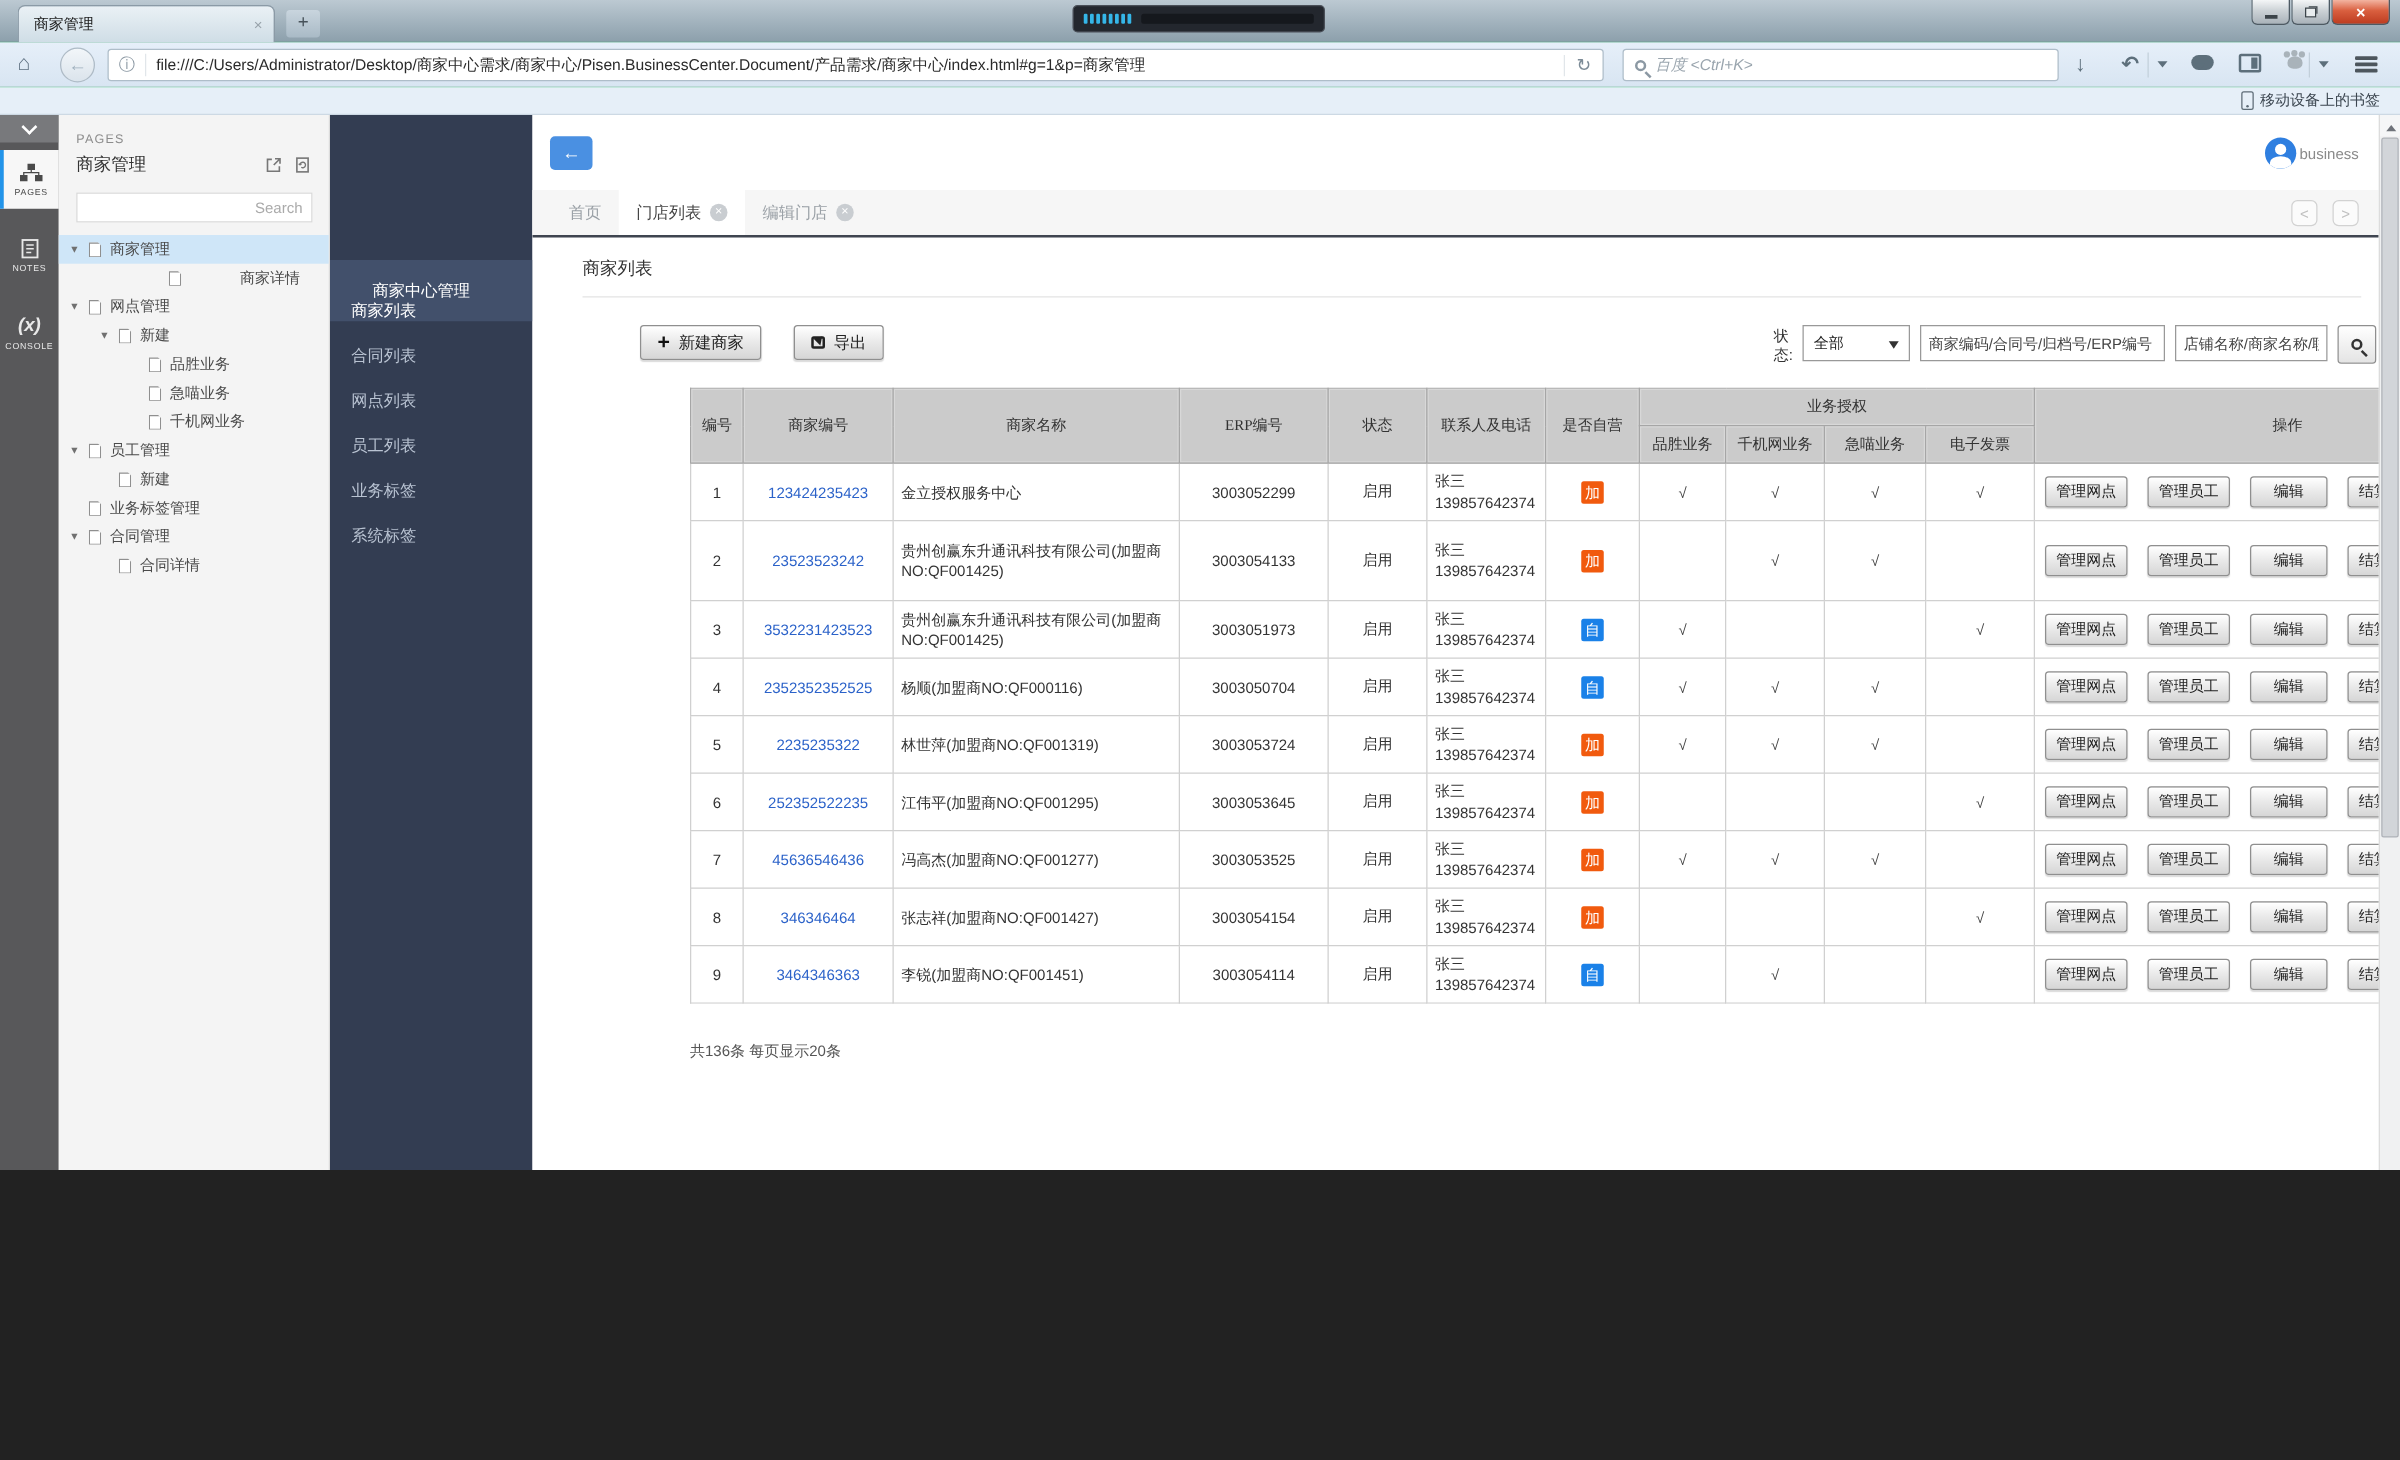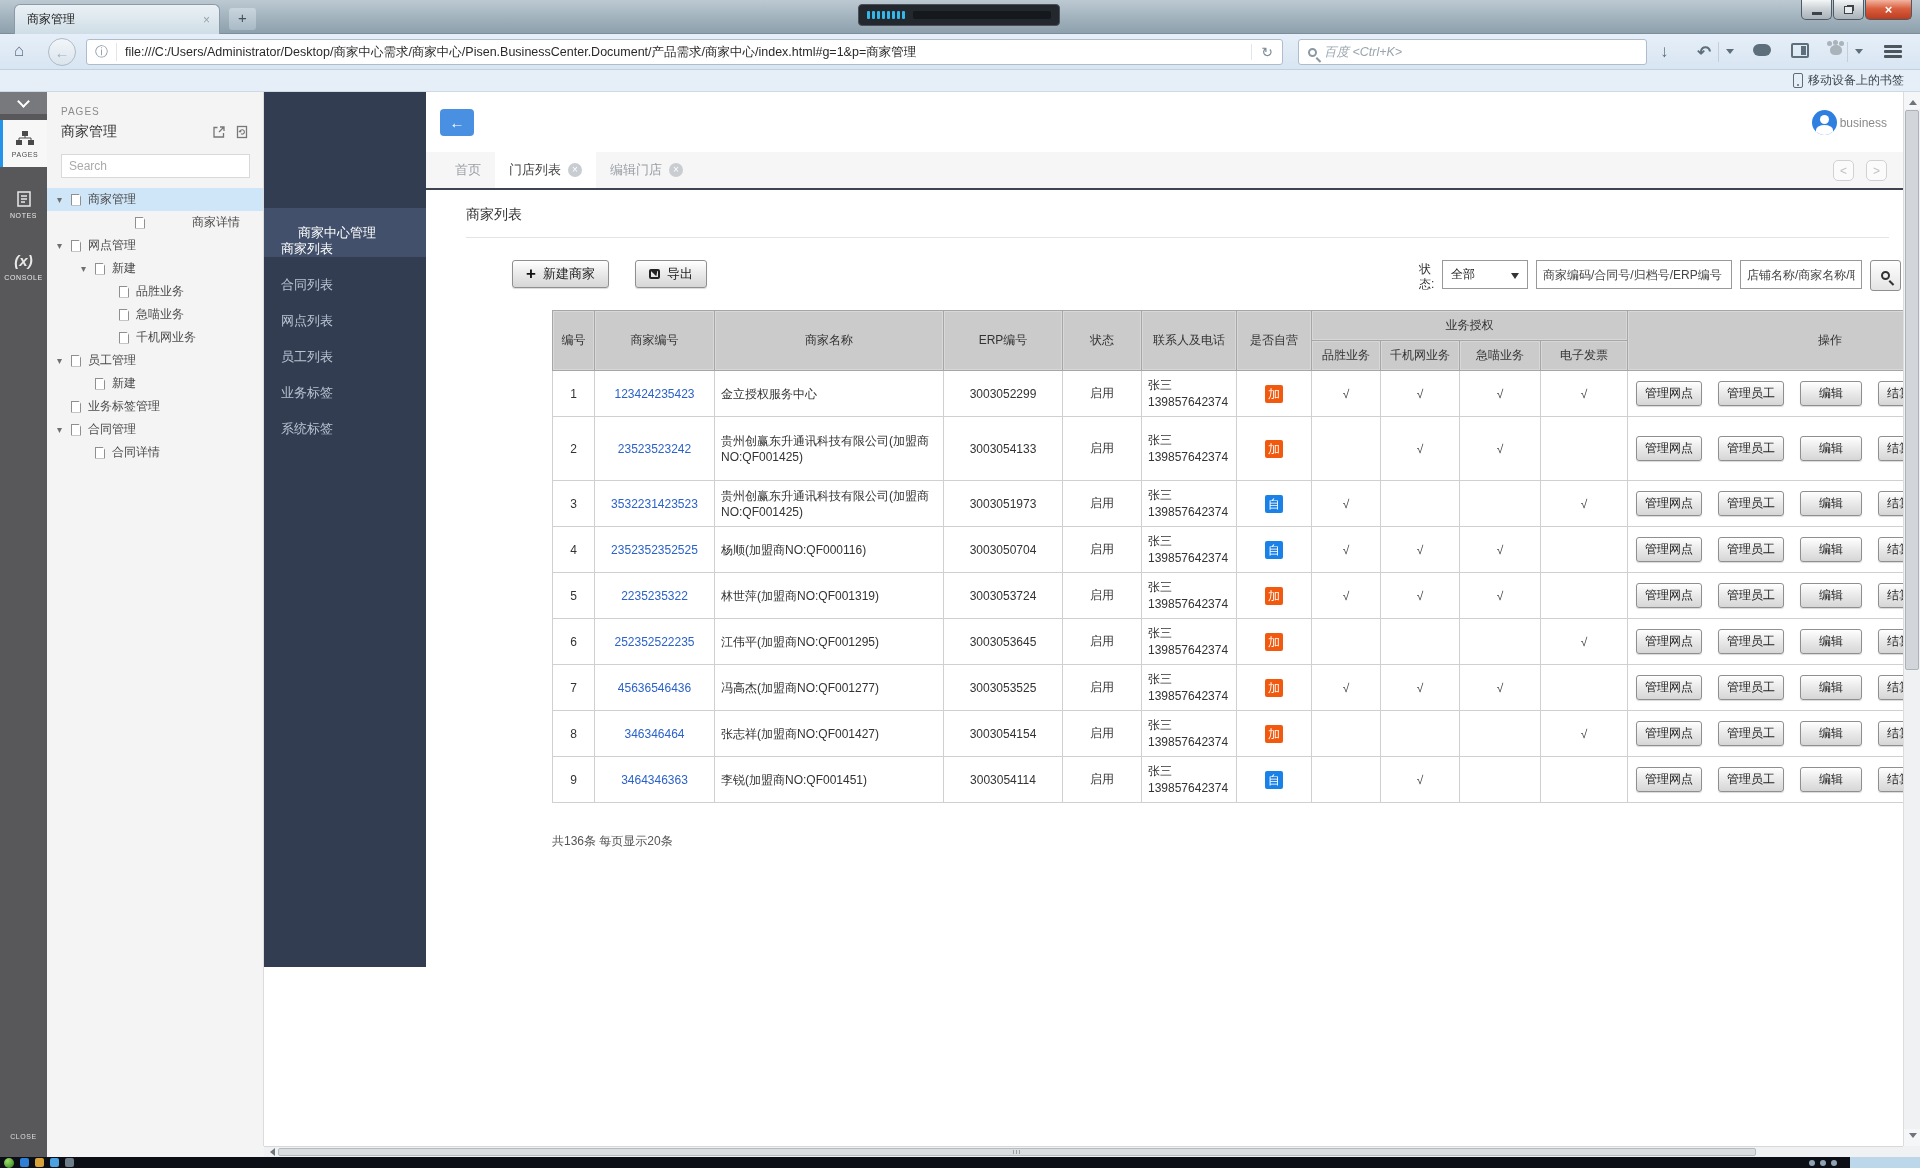--- a/index.html
+++ b/index.html
@@ -1,17 +1,17 @@
 <!DOCTYPE html>
 <html><head>
 <meta charset="utf-8">
 <style>
   *{margin:0;padding:0;box-sizing:border-box;font-family:"Liberation Sans","DejaVu Sans",sans-serif;}
   html,body{background:#222;}
-  #screen{position:relative;width:1920px;height:1168px;background:#86efac;overflow:hidden;}
+  #screen{position:relative;width:1920px;height:936px;background:#86efac;overflow:hidden;}
 
   
   .titlebar{position:absolute;left:0;top:0;width:100%;height:34px;
     background:linear-gradient(#bcc9d2,#9fb0bb 60%,#8da0ac);border-bottom:1px solid #7b8e9b;}
   .fx-tab{position:absolute;left:14px;top:4px;width:206px;height:30px;
     background:linear-gradient(#eaf1f5,#cfdde6);border:1px solid #8b9aa6;border-bottom:none;
     border-radius:6px 6px 0 0;display:flex;align-items:center;gap:6px;padding:0 9px 0 12px;font-size:12px;color:#1a1a1a;}
   .fx-tab .t{flex:1;overflow:hidden;white-space:nowrap;}
   .fx-tab .tab-x{color:#98a2aa;font-size:12px;line-height:12px;}
   .newtab{position:absolute;left:229px;top:8px;width:27px;height:22px;border-radius:3px;
@@ -76,21 +76,21 @@
   .rail-item svg{display:block;}
   .console-glyph{font-size:15px;font-style:italic;font-weight:bold;}
   .rail-close{position:absolute;bottom:6px;width:100%;text-align:center;color:#ddd;font-size:7px;letter-spacing:.6px;}
 
   
   .panel{position:absolute;left:47px;top:0;width:217px;height:100%;background:#f4f4f4;border-right:1px solid #dcdcdc;}
   .panel-heading{margin:14px 0 0 14px;font-size:10px;letter-spacing:1px;color:#8c8c8c;}
   .panel-titlerow{display:flex;align-items:center;margin:6px 14px 0 14px;}
   .panel-title{font-size:14px;color:#333;flex:1;}
   .panel-titlerow .pic{margin-left:9px;}
-  .panel-search{display:block;width:189px;height:24px;margin:13px 0 0 14px;border:1px solid #d9d9d9;background:#fff;padding:0 7px;font-size:12px;color:#555;}
+  .panel-search{display:block;width:189px;height:24px;margin:13px 0 0 14px;border:1px solid #d9d9d9;background:#fff;padding:0 7px;font-size:12px;color:#555;text-align:right;}
   .panel-search::placeholder{color:#aaa;}
   .tree{margin-top:10px;}
   .tree-row{display:flex;align-items:center;height:23px;font-size:12px;color:#4a4a4a;}
   .tree-row.selected{background:#cfe6f8;}
   .tree-arrow{width:14px;color:#707070;font-size:10px;flex:none;}
   .tree-pageicon{width:10px;height:12px;border:1px solid #8f8f8f;background:#fff;margin-right:7px;flex:none;
     clip-path:polygon(0 0,72% 0,100% 26%,100% 100%,0 100%);}
   .tree-label{white-space:nowrap;}
 
   
@@ -141,21 +141,21 @@
   .flt-input::placeholder{color:#444;}
   .flt-1{width:196px;} .flt-2{width:122px;}
   .search-btn{width:31px;height:31px;border:1px solid #8f8f8f;border-radius:3px;background:linear-gradient(#fff,#e4e4e4);
     display:flex;align-items:center;justify-content:center;}
   .search-btn .mag{border-color:#333;}
   .search-btn .mag::after{background:#333;}
 
   
   .table-wrap{margin:18px 0 0 86px;width:1391px;overflow:hidden;}
   table{border-collapse:collapse;width:1480px;table-layout:fixed;}
-  th{background:#cbcbcb;border:1px solid #a6a6a6;font-size:12px;font-weight:normal;color:#333;height:30px;box-shadow:inset 0 0 0 1px rgba(255,255,255,.25);}
+  th{background:#cbcbcb;border:1px solid #a6a6a6;font-size:12px;font-weight:normal;color:#333;height:30px;box-shadow:inset 0 0 0 1px rgba(255,255,255,.25);font-family:Liberation Serif, serif;}
   td{border:1px solid #d0d0d0;font-size:12px;color:#333;text-align:center;padding:4px 6px;background:#fff;}
   tbody tr{height:46px;}
   tbody tr:nth-child(2){height:64px;}
   td.name{text-align:left;line-height:16px;}
   td.contact{text-align:left;line-height:17px;}
   .code{color:#2b62c9;cursor:pointer;}
   .badge{display:inline-block;width:18px;height:18px;line-height:18px;border-radius:2px;color:#fff;font-size:12px;}
   .badge.join{background:#f15a0e;}
   .badge.self{background:#1a81e8;}
   td.ops{text-align:left;padding-left:8px;white-space:nowrap;overflow:hidden;}

